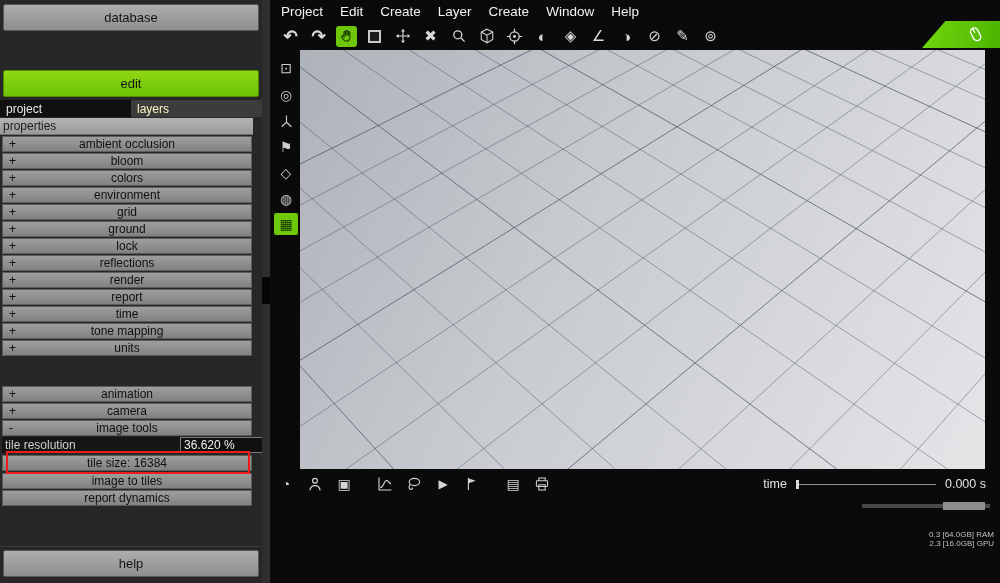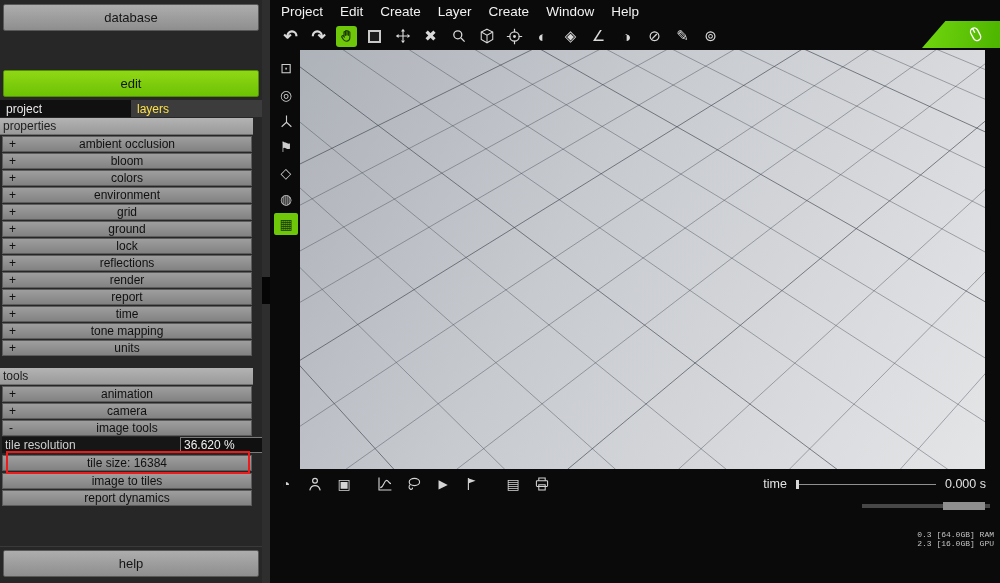--- a/index.html
+++ b/index.html
@@ -6,21 +6,21 @@
   html,body{width:1000px;height:583px}
   body{position:relative;background:#000;font-family:"Liberation Sans",sans-serif;overflow:hidden}
 
   
   .sidebar{position:absolute;left:0;top:0;width:262px;height:583px;background:#272727}
   .bigbtn{position:absolute;left:3px;width:256px;height:27px;display:flex;align-items:center;justify-content:center;
           font-size:13px;color:#151515;background:linear-gradient(#adadad,#8e8e8e);border:1px solid #585858;border-radius:2px;cursor:default}
   .bigbtn.green{background:linear-gradient(#90d716,#6cc303);border-color:#4f8f00}
   .tab{position:absolute;top:100px;height:17px;font-size:12px;display:flex;align-items:center;padding-left:6px}
   .tab.active{left:0;width:131px;background:#101010;color:#e8e8e8}
-  .tab.inactive{left:131px;width:131px;background:#3c3c3c;color:#fde047}
+  .tab.inactive{left:131px;width:131px;background:#3c3c3c;color:#fef9c3}
   .hdr{position:absolute;left:0;width:253px;height:17px;background:linear-gradient(#b3b3b3,#9a9a9a);color:#1d1d1d;
        font-size:12px;display:flex;align-items:center;padding-left:3px;border-bottom:1px solid #6e6e6e}
   .row{position:absolute;left:2px;width:250px;height:16px;background:linear-gradient(#9e9e9e,#828282);border:1px solid #5c5c5c;
        color:#101010;font-size:12px;display:flex;align-items:center;justify-content:center}
   .row .pfx{position:absolute;left:6px}
   .tileres{position:absolute;left:2px;width:278px;height:16px;display:flex}
   .tileres .lbl{flex:1;background:#161616;color:#cfcfcf;font-size:12px;display:flex;align-items:center;padding-left:3px}
   .tileres .val{width:100px;background:#101010;border:1px solid #7a7a7a;color:#f0f0f0;font-size:12px;display:flex;align-items:center;
                 justify-content:space-between;padding:0 3px}
   .spin{font-size:8px;color:#cfcfcf;line-height:8px}
@@ -56,21 +56,21 @@
   
   .btoolbar{position:absolute;left:6px;top:471px;height:26px;display:flex;gap:9px;align-items:center}
   .bicon{width:20px;height:20px;display:flex;align-items:center;justify-content:center;color:#d4d4d4;font-size:14px}
   .grp{margin-left:12px}
   .timeline{position:absolute;right:14px;top:471px;height:26px;display:flex;align-items:center;gap:9px;color:#e2e2e2;font-size:12.5px}
   .track{position:relative;width:140px;height:11px}
   .track .line{position:absolute;left:0;right:0;top:5px;height:1px;background:#909090}
   .track .thumb{position:absolute;left:0;top:1px;width:3px;height:9px;background:#d8d8d8}
   .hscroll{position:absolute;right:10px;top:504px;width:128px;height:4px;background:#474747}
   .hthumb{position:absolute;right:5px;top:-2px;width:42px;height:8px;background:#8f8f8f}
-  .status{position:absolute;right:6px;top:530px;text-align:right;font-family:Liberation Mono, monospace;
+  .status{position:absolute;right:6px;top:530px;text-align:right;font-family:Liberation Sans, sans-serif;
           font-size:8px;line-height:9px;color:#c2c2c2}
 </style>
 </head>
 <body>
 
 <div class="sidebar">
   <div class="bigbtn" style="top:4px">database</div>
   <div class="bigbtn green" style="top:70px">edit</div>
 
   <div class="tab active">project</div>
@@ -124,21 +124,20 @@
     </div>
   <div class="row" style="top:323px">
       <span class="pfx">+</span>
       <span>tone mapping</span>
     </div>
   <div class="row" style="top:340px">
       <span class="pfx">+</span>
       <span>units</span>
     </div>
 
-  <div class="hdr" style="top:368px">tools</div>
 
   <div class="row" style="top:386px">
       <span class="pfx">+</span>
       <span>animation</span>
     </div>
   <div class="row" style="top:403px">
       <span class="pfx">+</span>
       <span>camera</span>
     </div>
   <div class="row" style="top:420px">

